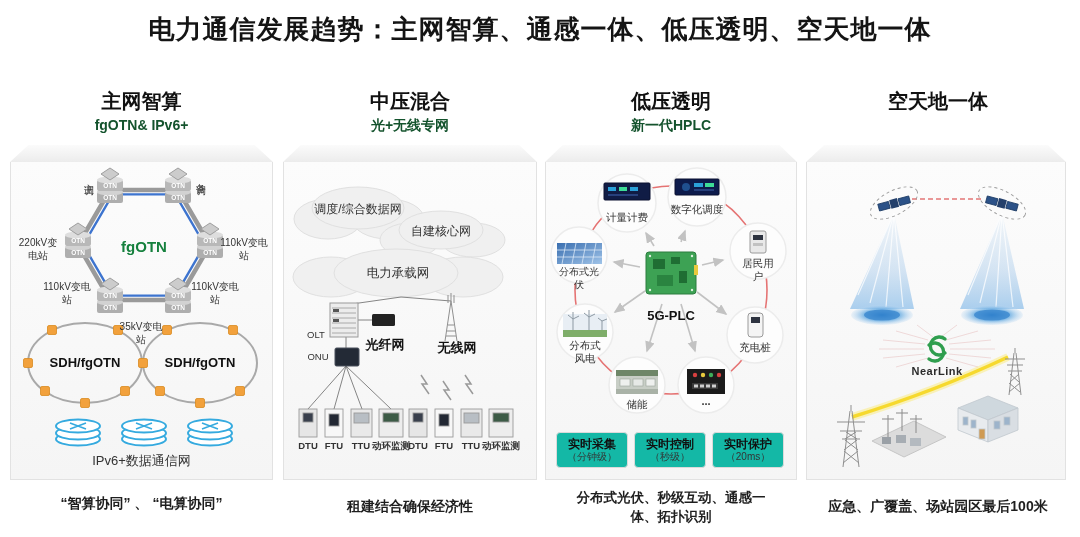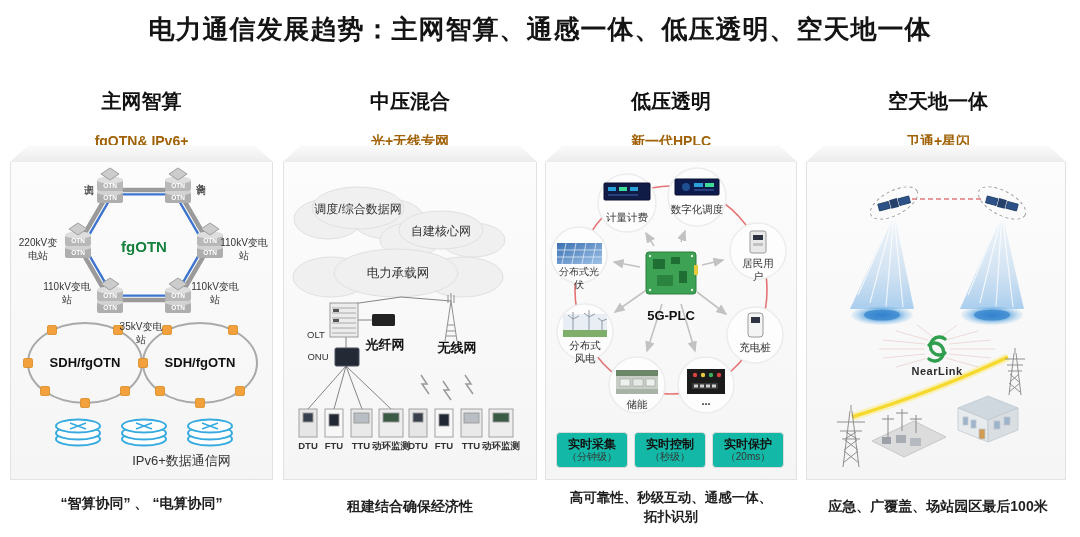--- a/index.html
+++ b/index.html
@@ -2,21 +2,21 @@
 <html><head>
 <meta charset="utf-8">
 <style>
   html,body{margin:0;padding:0;background:#fff;}
   #stage{position:relative;width:1080px;height:537px;background:#fff;overflow:hidden;
          font-family:"Liberation Sans","DejaVu Sans",sans-serif;color:#222;}
   .title{position:absolute;top:12px;left:0;width:1080px;text-align:center;
          font-size:26px;font-weight:bold;color:#141414;letter-spacing:1px;}
   .phead{position:absolute;top:88px;text-align:center;}
   .ph-t{font-size:20px;font-weight:bold;color:#111;}
-  .ph-s{font-size:14px;font-weight:bold;color:#a16207;margin-top:18px;}
+  .ph-s{font-size:14px;font-weight:bold;color:#14532d;margin-top:2px;}
   .pbox{position:absolute;top:145px;height:335px;}
   .pbox-top{position:absolute;top:0;left:0;right:0;height:17px;
             background:linear-gradient(180deg,#fbfbfb,#ececec);
             clip-path:polygon(7% 0,93% 0,100% 100%,0 100%);}
   .pbox-face{position:absolute;top:17px;left:0;right:0;bottom:0;
              background:linear-gradient(180deg,#fcfcfc,#f5f5f5);
              border:1px solid #e2e2e2;border-top:none;}
   .art{position:absolute;top:0;left:0;}
   .lbl{position:absolute;font-size:10px;line-height:1.25;color:#333;text-align:center;}
   .b{font-weight:bold;}
@@ -42,21 +42,20 @@
   <div class="phead" style="left:283px;width:254px;">
     <div class="ph-t">中压混合</div>
     <div class="ph-s">光+无线专网</div>
   </div>
   <div class="phead" style="left:545px;width:252px;">
     <div class="ph-t">低压透明</div>
     <div class="ph-s">新一代HPLC</div>
   </div>
   <div class="phead" style="left:806px;width:264px;">
     <div class="ph-t">空天地一体</div>
-    <div class="ph-s">卫通+星闪</div>
   </div>
 
   <div class="pbox" style="left:10px;width:263px;">
     <div class="pbox-top"></div>
     <div class="pbox-face"></div>
 
     <svg class="art" width="263" height="335" viewBox="0 0 263 335">
 
       <g>
         <polygon points="100,45 168,45 200,100 168,155 100,155 68,100" fill="none" stroke="#9a9a9a" stroke-width="4.5"></polygon>
@@ -164,21 +163,21 @@
     <div class="lbl vert" style="left:72px;top:30px;">主调</div>
     <div class="lbl vert" style="left:184px;top:30px;">备调</div>
     <div class="lbl b" style="left:104px;top:93px;width:60px;font-size:15px;color:#15803d;">fgOTN</div>
     <div class="lbl" style="left:4px;top:92px;width:48px;">220kV变电站</div>
     <div class="lbl" style="left:210px;top:92px;width:48px;">110kV变电站</div>
     <div class="lbl" style="left:33px;top:136px;width:48px;">110kV变电站</div>
     <div class="lbl" style="left:181px;top:136px;width:48px;">110kV变电站</div>
     <div class="lbl" style="left:109px;top:176px;width:44px;">35kV变电站</div>
     <div class="lbl b" style="left:35px;top:210px;width:80px;font-size:13px;color:#111;">SDH/fgOTN</div>
     <div class="lbl b" style="left:150px;top:210px;width:80px;font-size:13px;color:#111;">SDH/fgOTN</div>
-    <div class="lbl" style="left:0;top:308px;width:263px;font-size:13px;padding-left:40px;">IPv6+数据通信网</div>
+    <div class="lbl" style="left:0;top:308px;width:263px;font-size:13px;">IPv6+数据通信网</div>
   </div>
   <div class="cap" style="left:10px;top:494px;width:263px;">“智算协同” 、 “电算协同”</div>
 
   <div class="pbox" style="left:283px;width:254px;">
     <div class="pbox-top"></div>
     <div class="pbox-face"></div>
 
     <svg class="art" width="254" height="335" viewBox="0 0 254 335">
       <g fill="#f0f0f0" stroke="#e0e0e0">
         <g>
@@ -379,21 +378,21 @@
     </div>
     <div class="badge" style="left:89px;top:287px;">
       <div class="t">实时控制</div>
       <div class="s">（秒级）</div>
     </div>
     <div class="badge" style="left:167px;top:287px;">
       <div class="t">实时保护</div>
       <div class="s">（20ms）</div>
     </div>
   </div>
-  <div class="cap" style="left:566px;top:489px;width:210px;font-size:13.5px;">高可靠性、秒级互动、通感一体、拓扑识别</div>
+  <div class="cap" style="left:566px;top:489px;width:210px;font-size:13.5px;">分布式光伏、秒级互动、通感一体、拓扑识别</div>
 
   <div class="pbox" style="left:806px;width:260px;">
     <div class="pbox-top"></div>
     <div class="pbox-face"></div>
 
     <svg class="art" width="264" height="335" viewBox="0 0 264 335">
       <defs>
         <linearGradient id="beamG" x1="0" y1="0" x2="0" y2="1">
           <stop offset="0" stop-color="#b8d4ee" stop-opacity="0.15"></stop>
           <stop offset="0.6" stop-color="#a4c8ea" stop-opacity="0.45"></stop>

